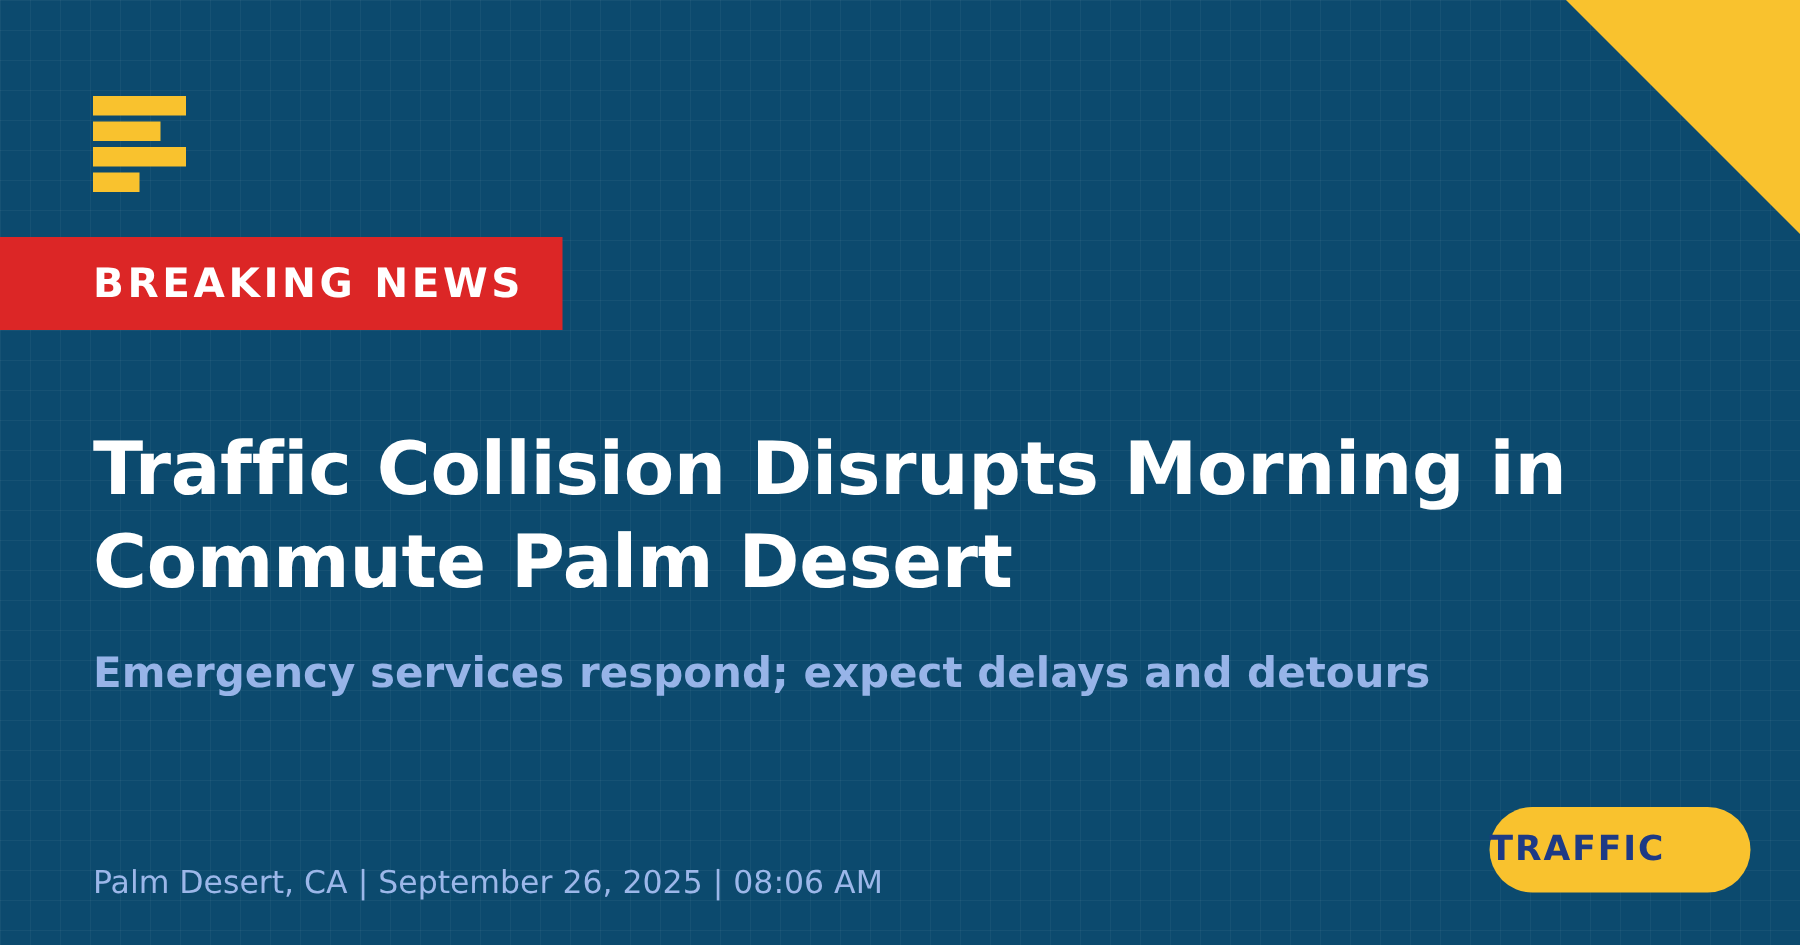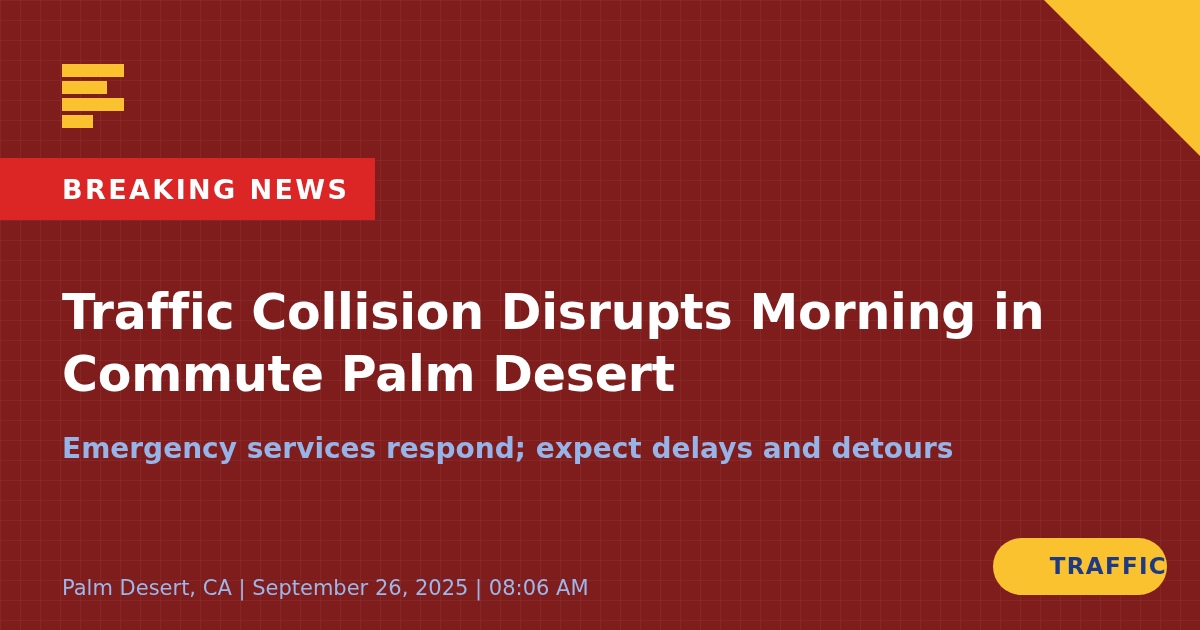--- a/index.html
+++ b/index.html
@@ -10,21 +10,21 @@
     width: 1200px;
     height: 630px;
     overflow: hidden;
     font-family: "DejaVu Sans", "Liberation Sans", sans-serif;
   }
 
   #card {
     position: relative;
     width: 1200px;
     height: 630px;
-    background-color: #7f1d1d;
+    background-color: #0c4a6e;
     overflow: hidden;
   }
 
   
   #grid {
     position: absolute;
     inset: 0;
     background-image:
       linear-gradient(to right, rgba(255,255,255,0.045) 1px, transparent 1px),
       linear-gradient(to bottom, rgba(255,255,255,0.045) 1px, transparent 1px);
@@ -124,21 +124,21 @@
   #category-pill {
     position: absolute;
     left: 993px;
     top: 538px;
     width: 174px;
     height: 57px;
     background: #f9c22e;
     border-radius: 29px;
     display: flex;
     align-items: center;
-    justify-content: flex-end;
+    justify-content: flex-start;
   }
   #category-label {
     color: #1e3a85;
     font-size: 23px;
     font-weight: bold;
     letter-spacing: 1.3px;
     line-height: 1;
     white-space: nowrap;
   }
 </style>

